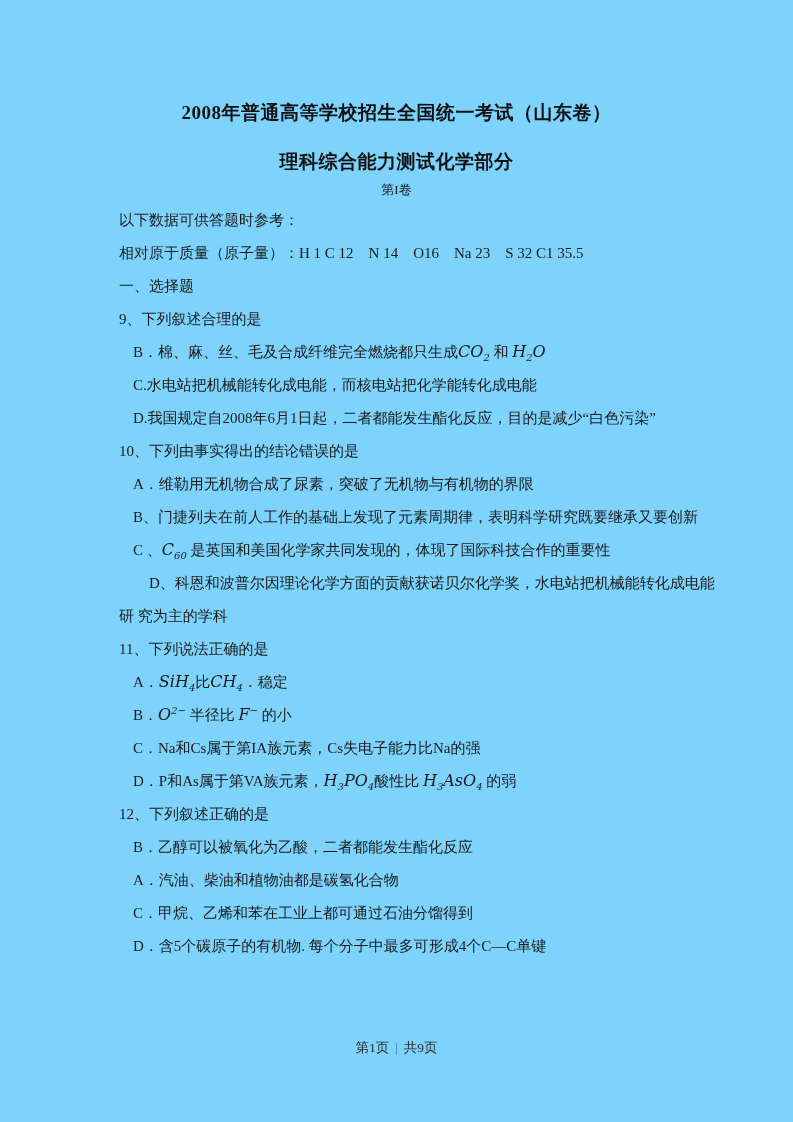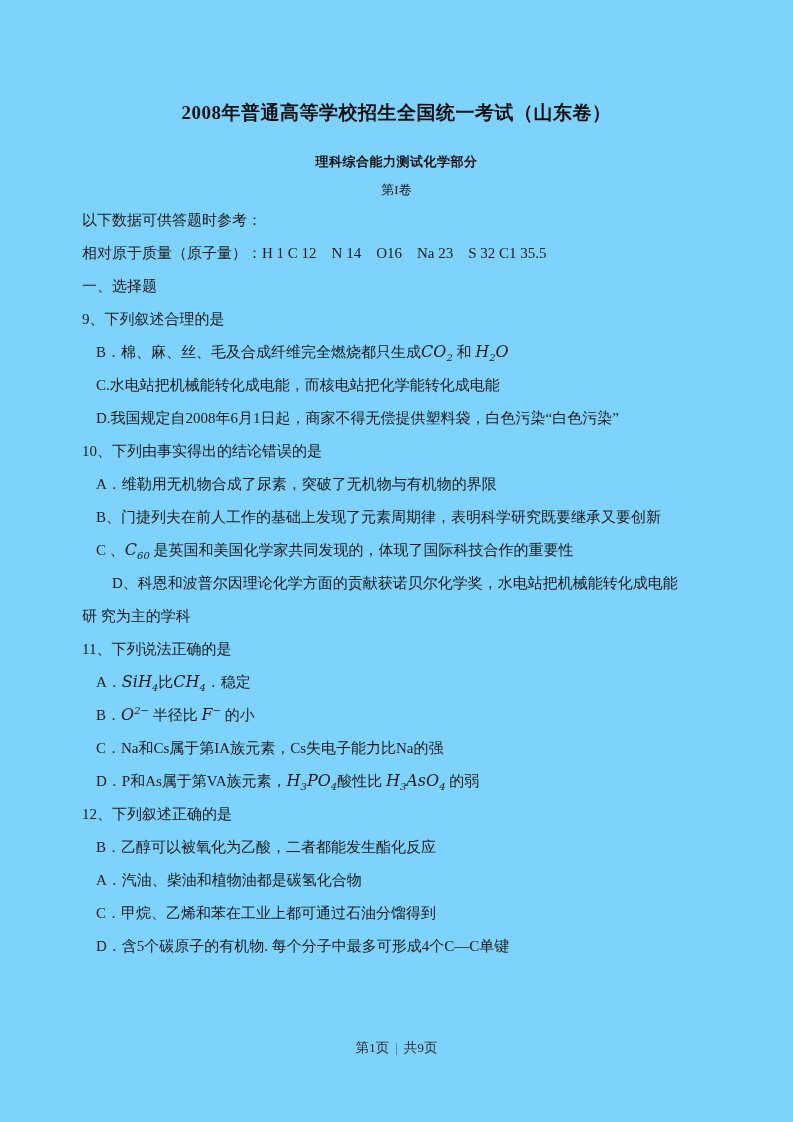--- a/index.html
+++ b/index.html
@@ -24,37 +24,37 @@
     text-align: center;
     font-size: 19px;
     line-height: 24px;
     font-weight: 700;
     letter-spacing: 0.5px;
     color: #111111;
   }
   .subtitle {
     margin: 25px 0 0 0;
     text-align: center;
-    font-size: 13px;
+    font-size: 19px;
     line-height: 24px;
     font-weight: 700;
     letter-spacing: 0.5px;
     color: #111111;
   }
   .section-heading {
     margin: 6px 0 0 0;
     text-align: center;
     font-size: 13px;
     line-height: 20px;
     font-weight: 400;
     color: #1a1a1a;
   }
   .body-block {
     margin-top: 9px;
-    padding-left: 82px;
+    padding-left: 119px;
     padding-right: 20px;
   }
   .line {
     margin: 0 0 11px 0;
     font-size: 15px;
     line-height: 22px;
     white-space: nowrap;
     color: #1a1a1a;
   }
   .line.option { padding-left: 14px; }
@@ -106,21 +106,21 @@
   <div class="body-block">
     <div id="intro">
         <p class="line">以下数据可供答题时参考：</p>
         <p class="line">相对原于质量（原子量）：H 1 C 12　N 14　O16　Na 23　S 32 C1 35.5</p>
         <p class="line">一、选择题</p>
       </div>
     <div id="questions">
         <p class="line stem">9、下列叙述合理的是</p>
         <p class="line option">B．棉、麻、丝、毛及合成纤维完全燃烧都只生成<i class="math">CO<sub>2</sub></i> 和 <i class="math">H<sub>2</sub></i><i class="math">O</i></p>
         <p class="line option">C.水电站把机械能转化成电能，而核电站把化学能转化成电能</p>
-        <p class="line option">D.我国规定自2008年6月1日起，商家不得无偿提供塑料袋，白色污染“白色污染”</p>
+        <p class="line option">D.我国规定自2008年6月1日起，二者都能发生酯化反应，目的是减少“白色污染”</p>
         <p class="line stem">10、下列由事实得出的结论错误的是</p>
         <p class="line option">A．维勒用无机物合成了尿素，突破了无机物与有机物的界限</p>
         <p class="line option">B、门捷列夫在前人工作的基础上发现了元素周期律，表明科学研究既要继承又要创新</p>
         <p class="line option">C 、<i class="math">C<sub>60</sub></i> 是英国和美国化学家共同发现的，体现了国际科技合作的重要性</p>
         <p class="line option deep">D、科恩和波普尔因理论化学方面的贡献获诺贝尔化学奖，水电站把机械能转化成电能</p>
         <p class="line option flush">研 究为主的学科</p>
         <p class="line stem">11、下列说法正确的是</p>
         <p class="line option">A．<i class="math">SiH<sub>4</sub></i>比<i class="math">CH<sub>4</sub></i>．稳定</p>
         <p class="line option">B．<i class="math">O<sup>2−</sup></i> 半径比 <i class="math">F<sup>−</sup></i> 的小</p>
         <p class="line option">C．Na和Cs属于第IA族元素，Cs失电子能力比Na的强</p>

